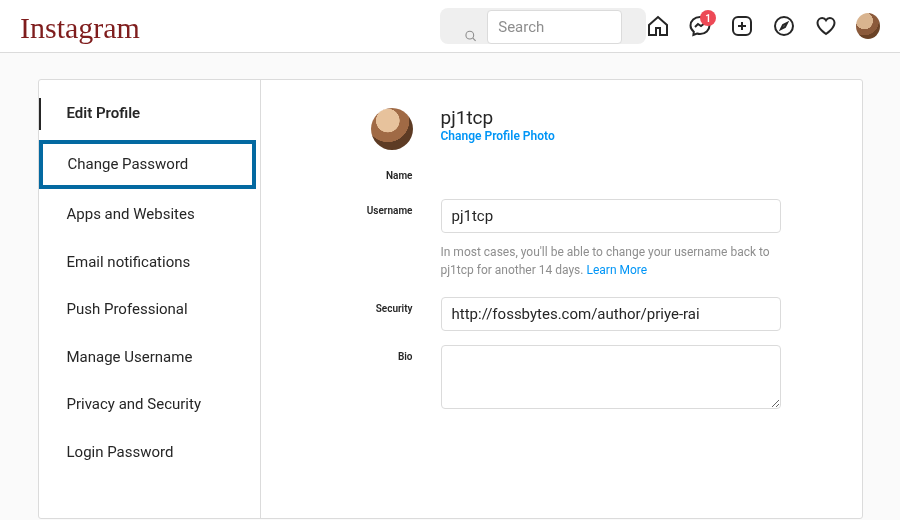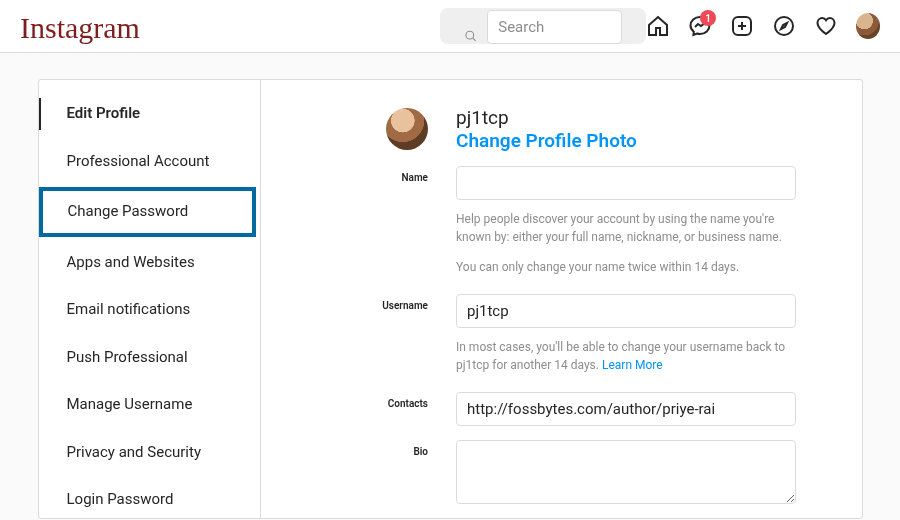--- a/index.html
+++ b/index.html
@@ -101,42 +101,41 @@
     margin: 2px 4px 2px 0;
     padding: 11px 22px 11px 25px;
   }
   .content {
     flex:1;
     padding: 28px 50px 0 0;
   }
   .row {
     display:flex;
     margin-bottom: 14px;
-    justify-content: center;
   }
   .row .lbl {
     width:180px;
     text-align:right;
     padding-right: 28px;
     padding-top:6px;
     font-size:10px;
     font-weight:600;
     color:#262626;
   }
   .row .field { flex:1; max-width:340px; }
   .avatar-lg {
     width:42px; height:42px; border-radius:50%;
     background: radial-gradient(circle at 40% 30%, #e7c29c 0 30%, #a06a45 31% 55%, #5d3b24 56% 100%);
     margin-left:auto;
   }
   .uname {
     font-size:19px; color:#262626; line-height:1.1;
   }
   .change-photo {
-    color:#0095f6; font-weight:600; font-size:19px; cursor:pointer;
+    color:#0095f6; font-weight:600; font-size:12px; cursor:pointer;
   }
   .hint {
     color:#8e8e8e; font-size:12px; line-height:1.5; margin-top:10px;
   }
   .hint2 {
     color:#8e8e8e; font-size:12px; line-height:1.5; margin-top:12px;
   }
   .link { color:#0095f6; cursor:pointer; }
   input[type=text], textarea {
     width:100%;
@@ -195,21 +194,20 @@
     </div>
     <div class="ic">
       <div class="avatar-small"></div>
     </div>
   </div>
 </div>
 
 <div class="page">
   <div class="sidebar">
     <div class="side-item active">Edit Profile</div>
-    <div class="side-item">Professional Account</div>
     <div class="side-item highlight">Change Password</div>
     <div class="side-item">Apps and Websites</div>
     <div class="side-item">Email notifications</div>
     <div class="side-item">Push Professional</div>
     <div class="side-item">Manage Username</div>
     <div class="side-item">Privacy and Security</div>
     <div class="side-item">Login Password</div>
   </div>
 
   <div class="content">
@@ -219,39 +217,34 @@
         <div class="avatar-lg"></div>
       </div>
       <div class="field">
         <div class="uname">pj1tcp</div>
         <div class="change-photo">Change Profile Photo</div>
       </div>
     </div>
 
     <div class="row">
       <div class="lbl">Name</div>
-      <div class="field">
-        <input type="text" value="" style="">
-        <div class="hint">Help people discover your account by using the name you're known by: either your full name, nickname, or business name.</div>
-        <div class="hint2">You can only change your name twice within 14 days.</div>
-      </div>
     </div>
 
     <div class="row" style="margin-top:18px;">
       <div class="lbl">Username</div>
       <div class="field">
         <input type="text" value="pj1tcp" style="">
         <div class="hint">
           <span>In most cases, you'll be able to change your username back to pj1tcp for another 14 days. </span><span class="link">Learn More</span>
         </div>
       </div>
     </div>
 
     <div class="row" style="margin-top:18px;">
-      <div class="lbl">Contacts</div>
+      <div class="lbl">Security</div>
       <div class="field">
         <input type="text" value="http://fossbytes.com/author/priye-rai" style="">
       </div>
     </div>
 
     <div class="row" style="margin-top:6px;">
       <div class="lbl">Bio</div>
       <div class="field">
         <textarea style=""></textarea>
       </div>

